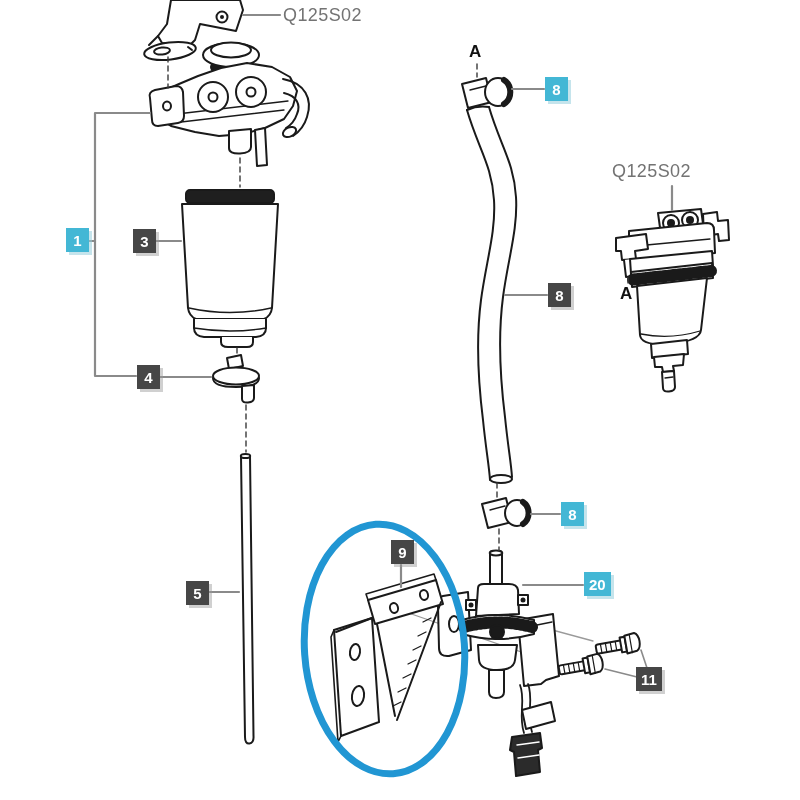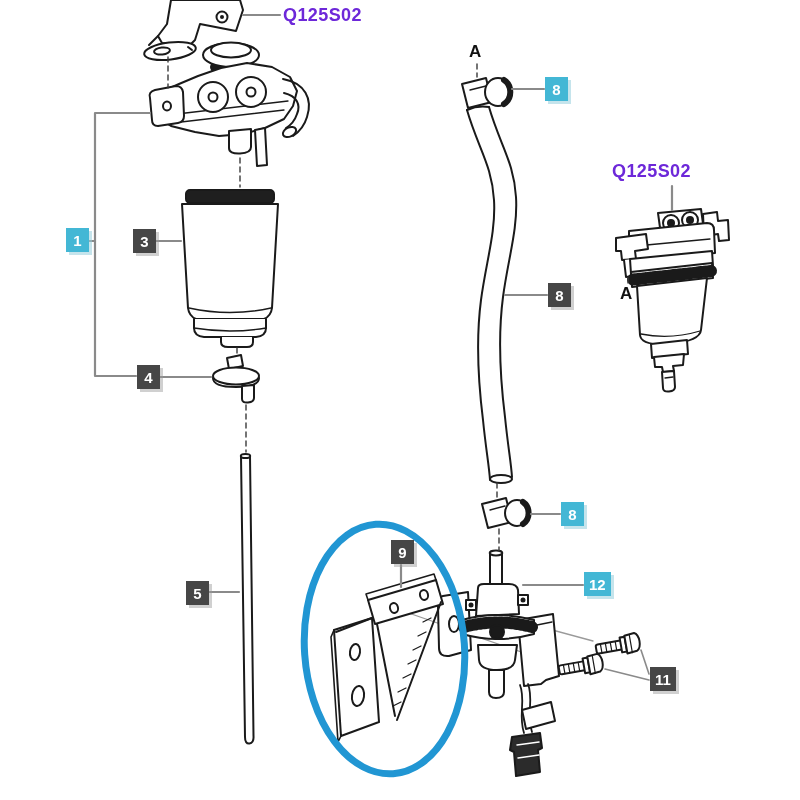--- a/index.html
+++ b/index.html
@@ -12,21 +12,21 @@
   .canvas svg{position:absolute;left:0;top:0;}
   .lbl{
     position:absolute;min-width:13px;height:24px;padding:0 5px;
     display:flex;align-items:center;justify-content:center;
     color:var(--label-text,#ffffff);font-weight:bold;font-size:15px;line-height:1;
     z-index:5;
   }
   .lbl.cyan{background:var(--label-cyan,#43b7d5);box-shadow:3px 3px 0 rgba(150,205,220,.55);}
   .lbl.dark{background:var(--label-dark,#464646);box-shadow:3px 3px 0 rgba(150,150,150,.45);}
   .code{
-    position:absolute;font-weight:bold;font-size:18px;color:#6d28d9;
+    position:absolute;font-weight:normal;font-size:18px;color:#737373;
     letter-spacing:.4px;z-index:5;white-space:nowrap;
   }
   .viewletter{position:absolute;font-weight:bold;font-size:17px;color:#111;z-index:5;}
 </style>
 </head>
 <body>
 
 <div class="canvas">
 
 <svg width="800" height="800" viewBox="0 0 800 800" fill="none" stroke="#1a1a1a" stroke-width="2" stroke-linecap="round" stroke-linejoin="round">
@@ -240,22 +240,22 @@
   <ellipse cx="384.5" cy="649" rx="80" ry="125" transform="rotate(-4 384.5 649)" stroke="#2196d3" stroke-width="7" fill="none"></ellipse>
 </svg>
 
 <div class="lbl cyan" style="left:66px;top:228px">1</div>
 <div class="lbl dark" style="left:133px;top:229px">3</div>
 <div class="lbl dark" style="left:137px;top:365px">4</div>
 <div class="lbl dark" style="left:186px;top:581px">5</div>
 <div class="lbl cyan" style="left:545px;top:77px">8</div>
 <div class="lbl dark" style="left:548px;top:283px">8</div>
 <div class="lbl cyan" style="left:561px;top:502px">8</div>
-<div class="lbl cyan" style="left:584px;top:572px">12</div>
+<div class="lbl cyan" style="left:584px;top:572px">20</div>
 <div class="lbl dark" style="left:391px;top:540px">9</div>
-<div class="lbl dark" style="left:650px;top:667px">11</div>
+<div class="lbl dark" style="left:636px;top:667px">11</div>
 
 <div class="code" style="left:283px;top:5px">Q125S02</div>
 <div class="code" style="left:612px;top:161px">Q125S02</div>
 <div class="viewletter" style="left:469px;top:42px">A</div>
 <div class="viewletter" style="left:620px;top:284px">A</div>
 
 </div>
 
 </body></html>

